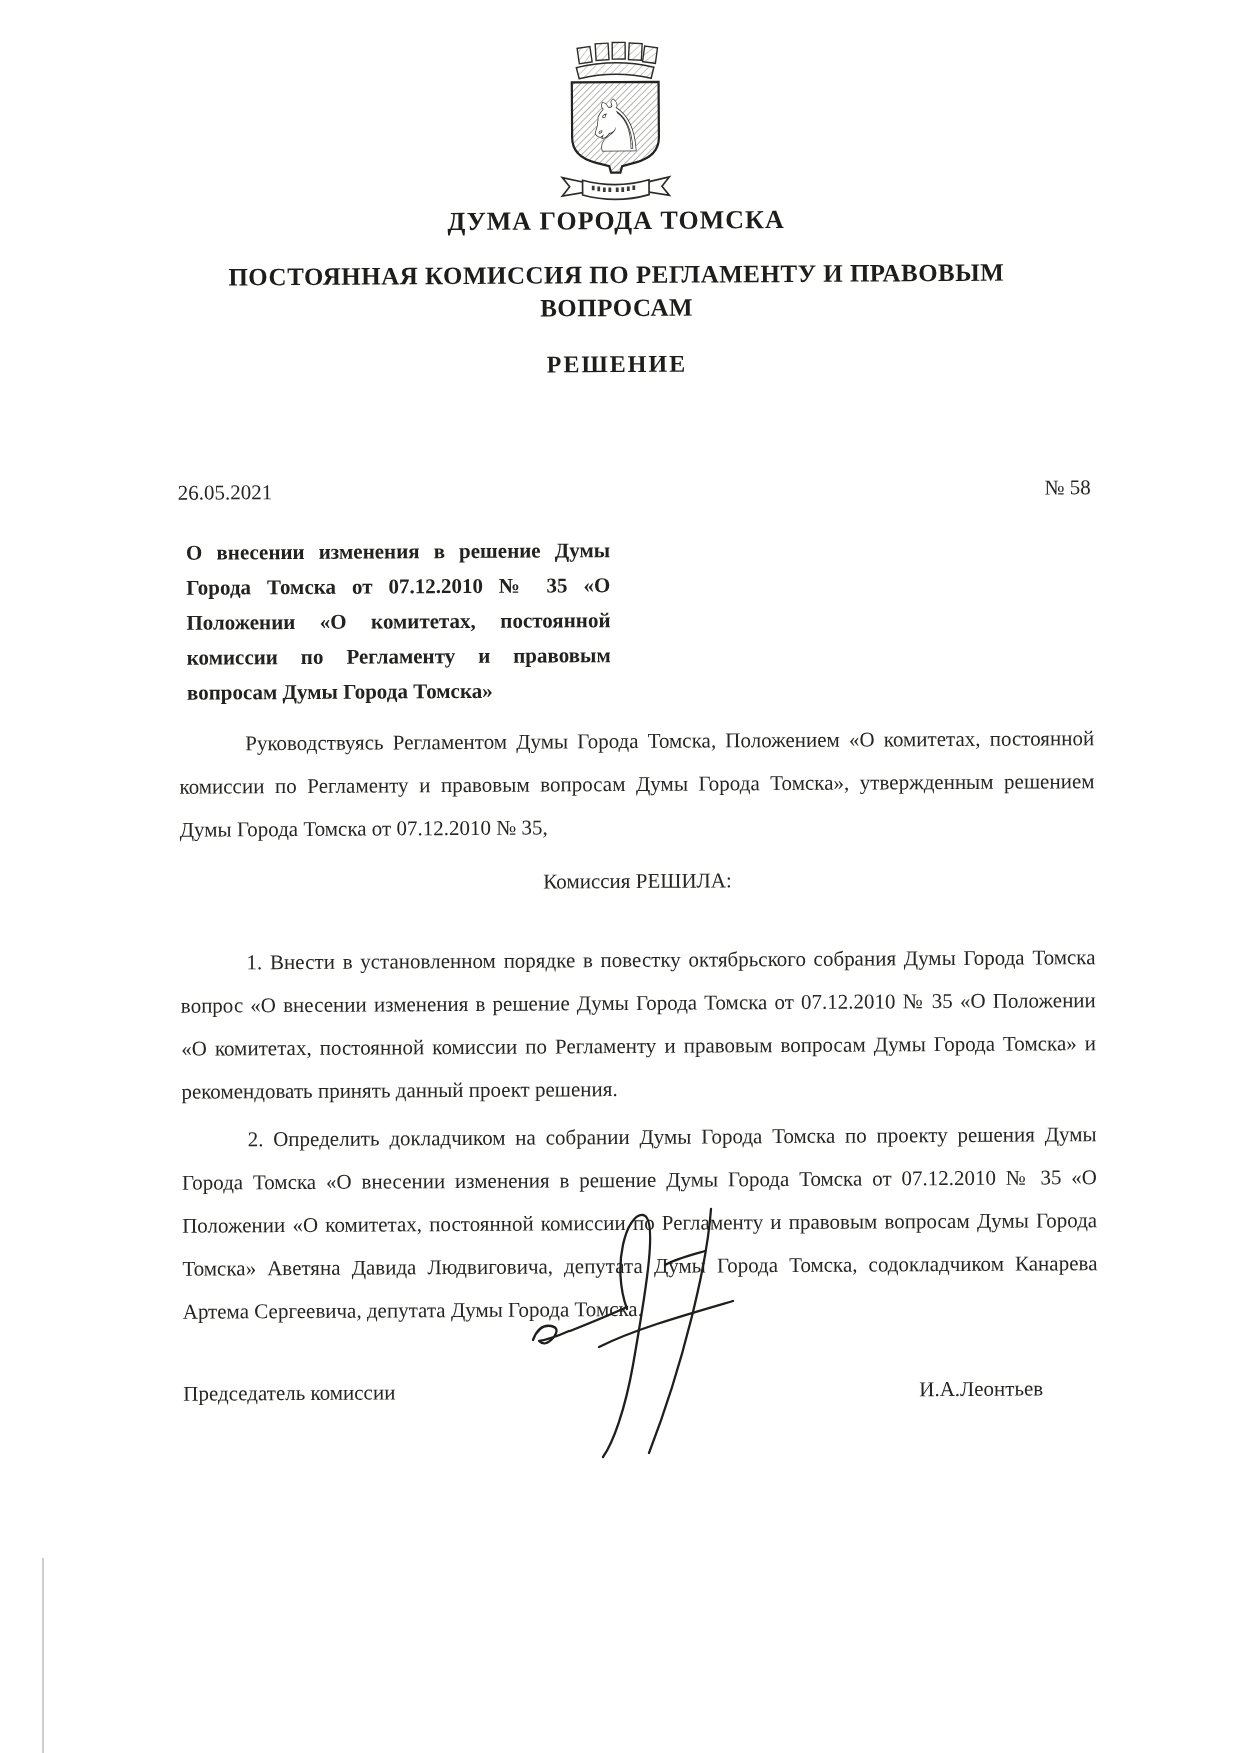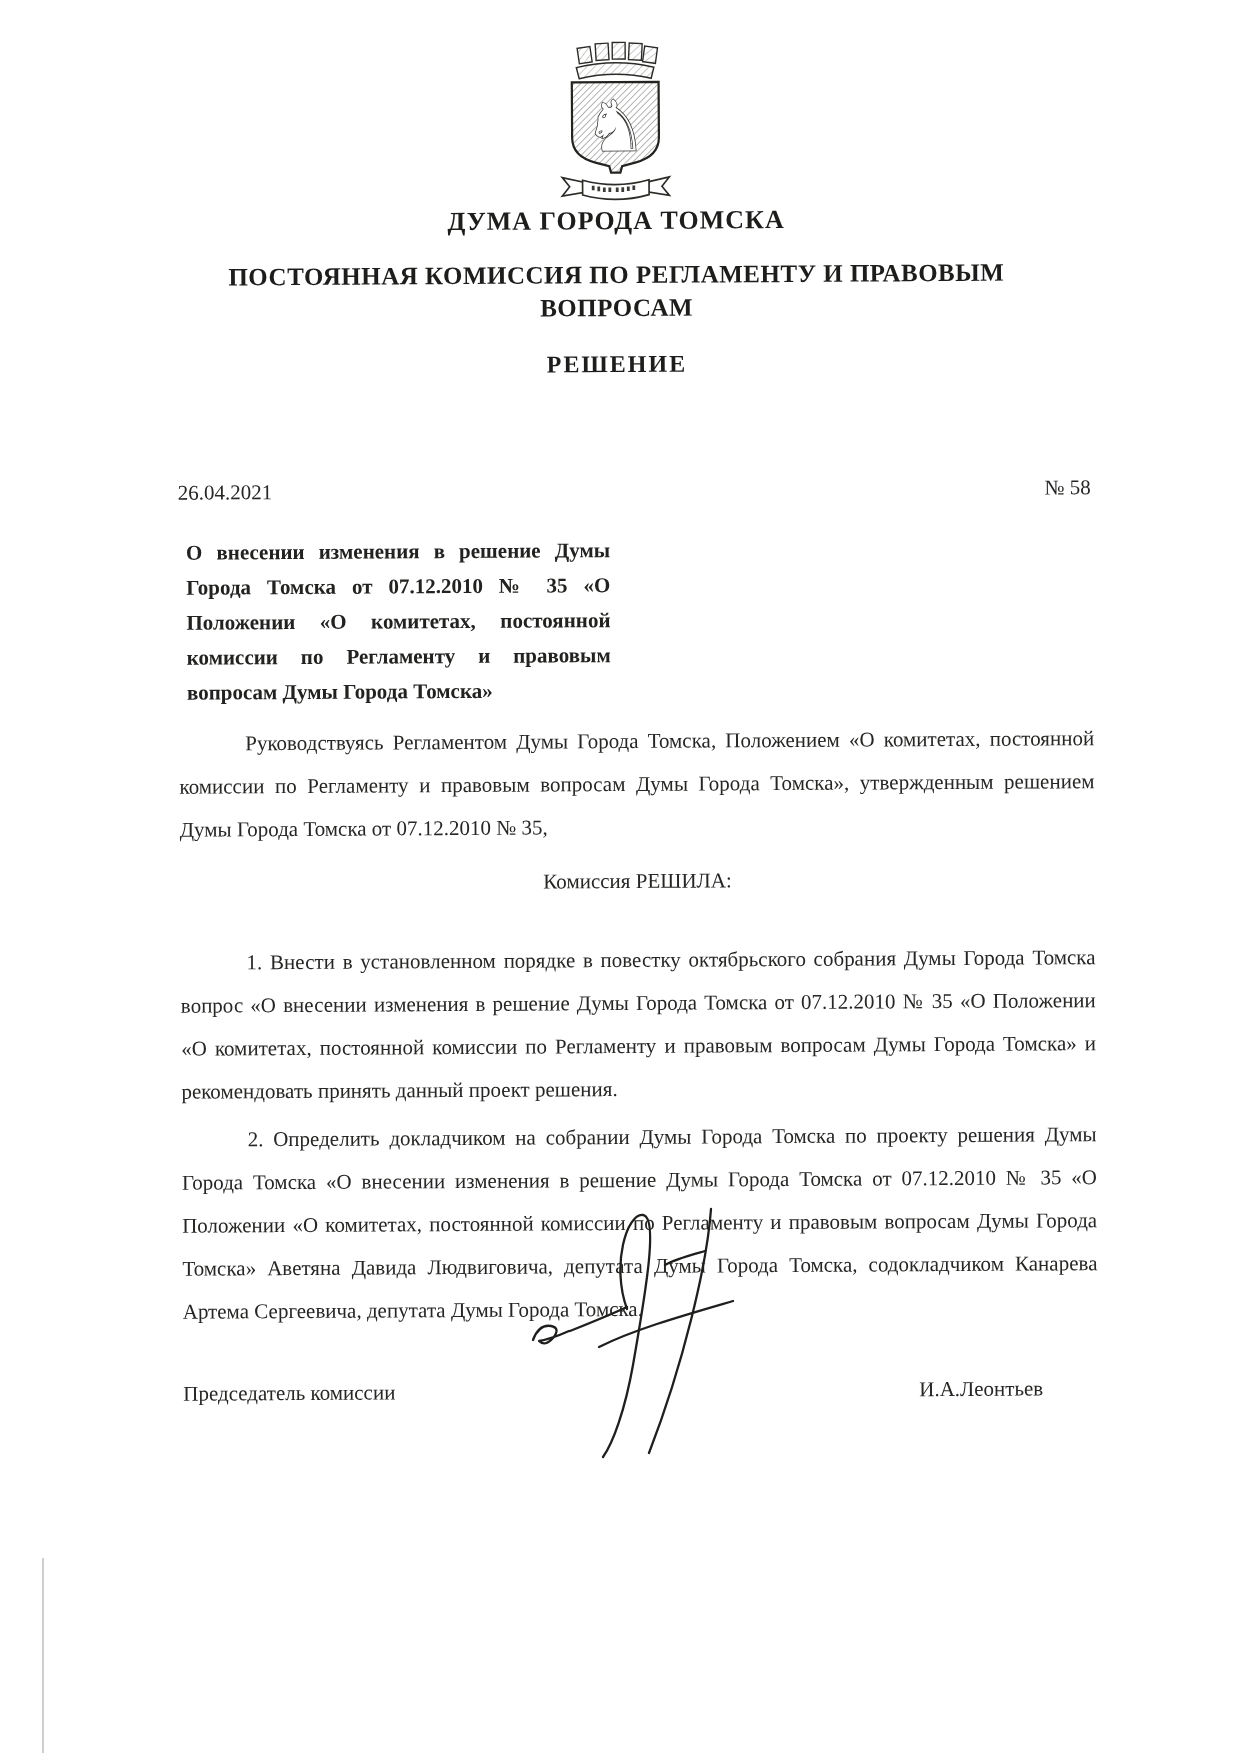--- a/index.html
+++ b/index.html
@@ -121,21 +121,21 @@
 
     <h1 class="org-name">ДУМА ГОРОДА ТОМСКА</h1>
 
     <h2 class="commission-name">ПОСТОЯННАЯ КОМИССИЯ ПО РЕГЛАМЕНТУ И ПРАВОВЫМ ВОПРОСАМ</h2>
 
     <h3 class="doc-type">РЕШЕНИЕ</h3>
 
     <div class="body-block">
 
       <div class="meta-row">
-        <span class="date">26.04.2021</span>
+        <span class="date">26.05.2021</span>
         <span class="num">№ 58</span>
       </div>
 
       <p class="subject">О внесении изменения в решение Думы Города Томска от 07.12.2010 № 35 «О Положении «О комитетах, постоянной комиссии по Регламенту и правовым вопросам Думы Города Томска»</p>
 
       <p class="preamble">Руководствуясь Регламентом Думы Города Томска, Положением «О комитетах, постоянной комиссии по Регламенту и правовым вопросам Думы Города Томска», утвержденным решением Думы Города Томска от 07.12.2010 № 35,</p>
 
       <p class="resolution-heading">Комиссия РЕШИЛА:</p>
 
       <p class="item first">1. Внести в установленном порядке в повестку октябрьского собрания Думы Города Томска вопрос «О внесении изменения в решение Думы Города Томска от 07.12.2010 № 35 «О Положении «О комитетах, постоянной комиссии по Регламенту и правовым вопросам Думы Города Томска» и рекомендовать принять данный проект решения.</p>

